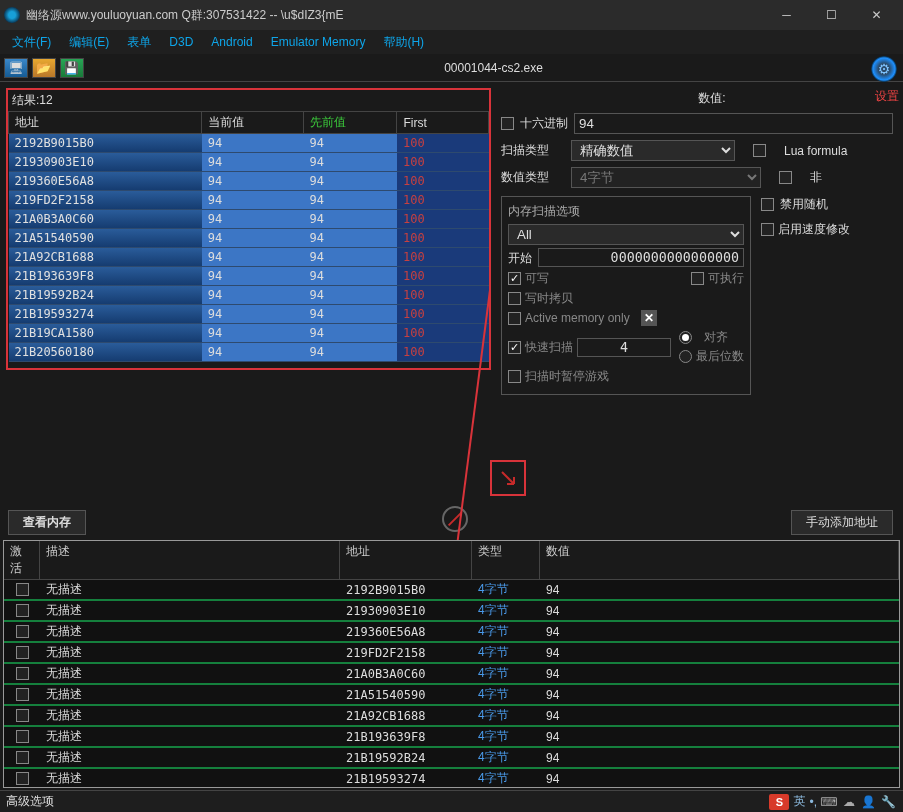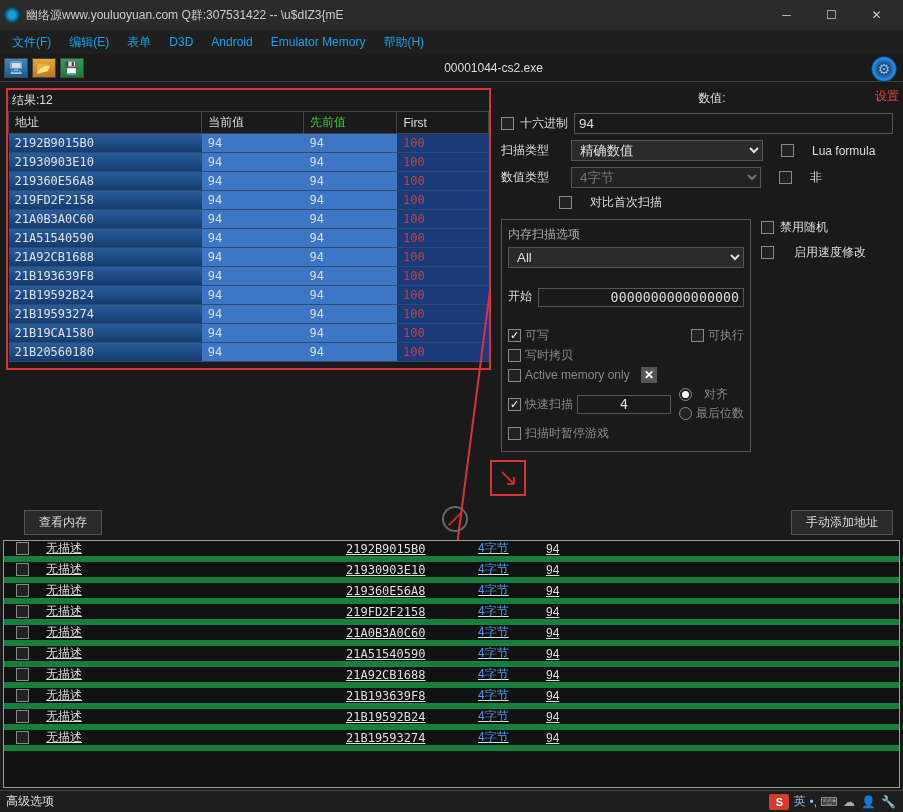--- a/index.html
+++ b/index.html
@@ -41,40 +41,40 @@
 .checkbox { width: 13px; height: 13px; border: 1px solid #888; background: #222; display: inline-block; flex-shrink: 0; }
 .checkbox.checked::after { content: "✓"; color: #fff; font-size: 11px; line-height: 11px; display: block; text-align: center; }
 .input { background: #1a1a1a; border: 1px solid #555; color: #ddd; padding: 2px 4px; font-family: inherit; flex: 1; }
 .select { background: #2a2a2a; border: 1px solid #555; color: #ddd; padding: 1px 4px; font-family: inherit; }
 .select.disabled { color: #777; background: #222; }
 .form-row { display: flex; align-items: center; gap: 18px; }
 .form-label { min-width: 52px; }
 
 .mem-group { border: 1px solid #555; padding: 6px; margin-top: 2px; width: 250px; }
 .mem-title { color: #aaa; margin-bottom: 4px; font-size: 12px; }
-.mem-row { display: flex; align-items: flex-start; gap: 6px; margin-bottom: 20px; }
+.mem-row { display: flex; align-items: flex-end; gap: 6px; margin-bottom: 3px; }
 .mem-input { background: #1a1a1a; border: 1px solid #555; color: #ddd; padding: 1px 4px; flex: 1; font-family: Consolas, monospace; text-align: right; }
 .mem-check-row { display: flex; align-items: center; gap: 4px; margin-bottom: 3px; color: #888; }
 .close-x { background: #555; color: #fff; width: 16px; height: 16px; display: inline-flex; align-items: center; justify-content: center; font-weight: bold; }
 .radio { width: 13px; height: 13px; border: 1px solid #888; border-radius: 50%; background: #222; display: inline-block; position: relative; }
 .radio.checked::after { content: ""; position: absolute; inset: 2px; border-radius: 50%; background: #fff; }
 
 .mid-arrow-box { position: absolute; left: 490px; top: 460px; width: 36px; height: 36px; border: 2px solid #d8333a; display: flex; align-items: center; justify-content: center; }
 .cancel-circ { position: absolute; left: 442px; top: 506px; width: 26px; height: 26px; border: 2px solid #666; border-radius: 50%; display:flex; align-items:center; justify-content:center; }
 .cancel-circ::after { content:""; width: 18px; height: 2px; background:#c72a2a; transform: rotate(-45deg); }
 .right-manual { position: absolute; right: 10px; top: 510px; }
-.view-mem-pos { position: absolute; left: 24px; top: 510px; }
+.view-mem-pos { position: absolute; left: 8px; top: 510px; font-weight: bold; }
 
 svg.arrow { position: absolute; left: 310px; top: 280px; pointer-events: none; }
 
 .addr-panel { position: absolute; left: 3px; top: 540px; right: 3px; bottom: 24px; border: 1px solid #999; background: #111; display: flex; flex-direction: column; }
 .addr-header { display: flex; background: #1a1a1a; border-bottom: 1px solid #444; }
 .addr-header div { padding: 2px 6px; border-right: 1px solid #444; color: #ccc; }
 .addr-body { flex: 1; overflow-y: auto; }
-.addr-row { display: flex; align-items: center; height: 21px; border-bottom: 6px solid #15803d; text-decoration: underline; }
+.addr-row { display: flex; align-items: center; height: 21px; border-bottom: 2px solid #15803d; }
 .addr-row > div { padding: 2px 6px; }
 .col-act { width: 36px; display:flex; align-items:center; justify-content:center; }
 .col-desc { width: 300px; }
 .col-addr { width: 132px; font-family: Consolas, monospace; }
 .col-type { width: 68px; color: #4a9aea; }
 .col-val { flex: 1; }
 .ah-act { width: 36px; }
 .ah-desc { width: 300px; }
 .ah-addr { width: 132px; }
 .ah-type { width: 68px; color: #c74040; }
@@ -212,33 +212,29 @@
 
   <div class="right-panel">
     <div style="text-align:center;margin-left:30px">数值:</div>
     <div class="val-row">
       <span class="checkbox"></span>
       <span>十六进制</span>
       <input class="input" style="width: 180px;" value="94">
     </div>
     <div class="form-row">
       <span class="form-label">扫描类型</span>
-      <select class="select" style="width:192px"><option>精确数值</option></select>
+      <select class="select" style="width:164px"><option>精确数值</option></select>
       <span class="checkbox"></span>
       <span>Lua formula</span>
     </div>
     <div class="form-row">
       <span class="form-label">数值类型</span>
       <select class="select disabled" style="width:190px"><option>4字节</option></select>
       <span class="checkbox"></span>
       <span>非</span>
-    </div>
-    <div class="form-row" style="margin-left:58px">
-      <span class="checkbox"></span>
-      <span>对比首次扫描</span>
     </div>
 
     <div style="display:flex; gap:10px;">
       <div class="mem-group">
         <div class="mem-title">内存扫描选项</div>
         <div class="mem-row">
             <select class="select" style="width:100%"><option>All</option></select>
           </div>
         <div class="mem-row">
             <span>开始</span>
@@ -274,21 +270,21 @@
         <div class="mem-check-row">
             <span class="checkbox"></span>
             <span>扫描时暂停游戏</span>
           </div>
       </div>
       <div style="display:flex;flex-direction:column;gap:8px;padding-top:2px">
         <div class="row" style="display:flex;align-items:center;gap:6px">
             <span class="checkbox"></span>
             <span>禁用随机</span>
           </div>
-        <div class="row" style="display:flex;align-items:center;gap:20px">
+        <div class="row" style="display:flex;align-items:center;gap:4px">
             <span class="checkbox"></span>
             <span>启用速度修改</span>
           </div>
       </div>
     </div>
   </div>
 </div>
 
 <div class="mid-arrow-box">
   <svg width="20" height="20">
@@ -302,20 +298,27 @@
 <svg class="arrow" width="200" height="350">
   <defs>
       <marker id="ah" markerWidth="10" markerHeight="10" refX="8" refY="3" orient="auto">
         <path d="M0,0 L0,6 L9,3 z" fill="#d8333a"></path>
       </marker>
     </defs>
   <line x1="180" y1="10" x2="140" y2="320" stroke="#d8333a" stroke-width="2" marker-end="url(#ah)"></line>
 </svg>
 
 <div class="addr-panel">
+  <div class="addr-header">
+    <div class="ah-act">激活</div>
+    <div class="ah-desc">描述</div>
+    <div class="ah-addr">地址</div>
+    <div class="ah-type">类型</div>
+    <div class="ah-val">数值</div>
+  </div>
   <div class="addr-body" id="addr-body">
       <div class="addr-row">
         <div class="col-act">
           <span class="checkbox"></span>
         </div>
         <div class="col-desc">无描述</div>
         <div class="col-addr">2192B9015B0</div>
         <div class="col-type">4字节</div>
         <div class="col-val">94</div>
       </div>

